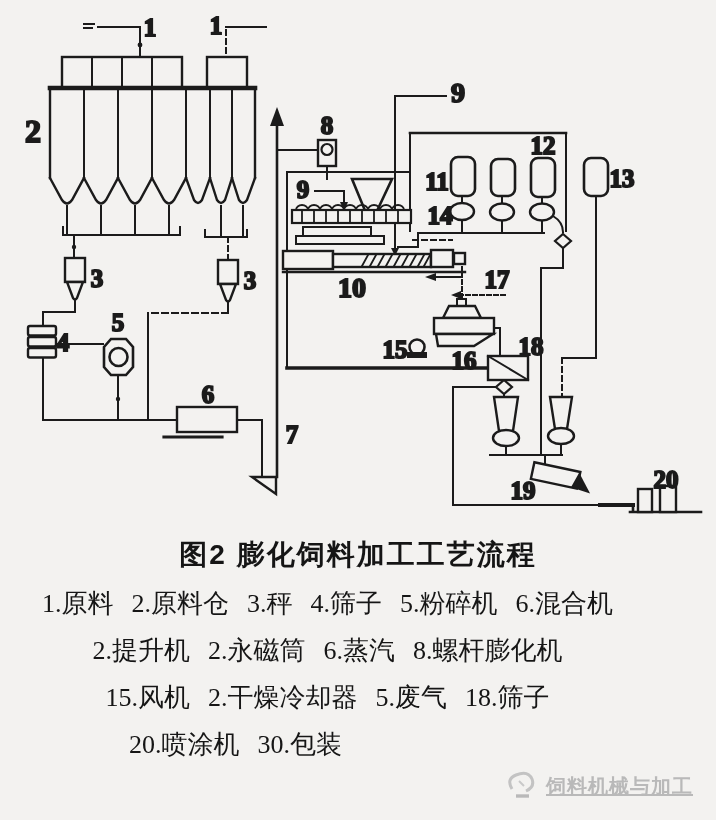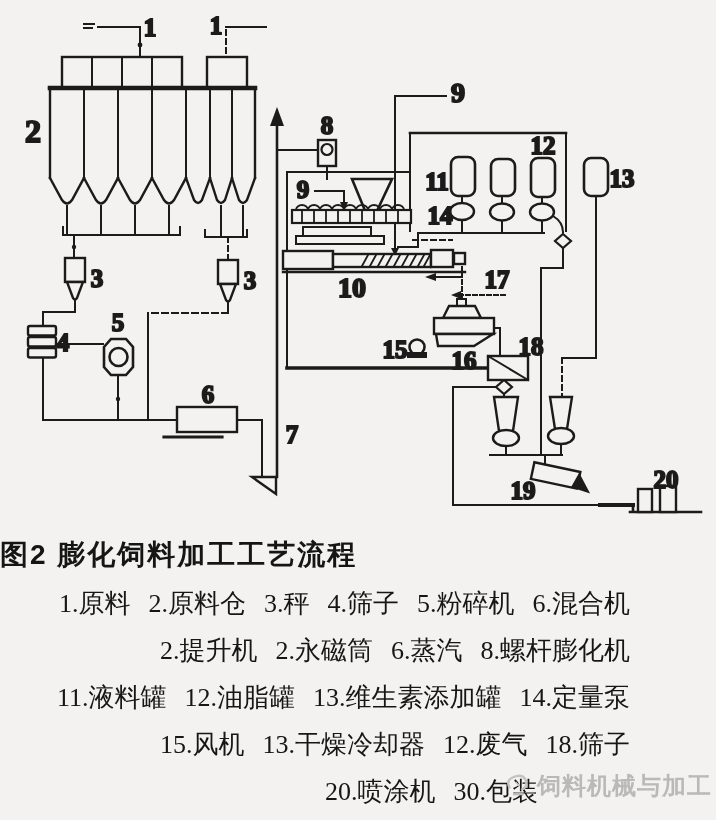--- a/index.html
+++ b/index.html
@@ -10,38 +10,38 @@
     overflow:hidden;
   }
   .page{position:relative;width:716px;height:820px;background:#f3f2f0;}
   .diagram-wrap{position:absolute;left:0;top:0;width:716px;height:532px;}
   svg text.num{
     font-family:"Liberation Serif","DejaVu Serif",serif;
     font-weight:600;fill:#1b1b1b;
   }
   .caption{
     position:absolute;left:0;top:536px;width:716px;
-    text-align:left;
+    text-align:center;
     font-family:"Liberation Sans","DejaVu Sans",sans-serif;
     font-weight:bold;font-size:28px;color:#151515;letter-spacing:2px;
   }
   .legend{
     position:absolute;left:0;top:580px;width:716px;
     color:#161616;font-size:26px;
   }
   .legend-row{
-    width:639px;text-align:right;line-height:47px;white-space:nowrap;
+    width:639px;text-align:center;line-height:47px;white-space:nowrap;margin-left:8px;
   }
   .legend-item{display:inline-block;margin:0 9px;}
   .legend-row.shift-left{transform:translateX(-92px);}
   .watermark{
     position:absolute;left:502px;top:764px;width:210px;height:44px;
     display:flex;align-items:center;color:#b9b9b9;
     font-family:"Liberation Sans","DejaVu Sans",sans-serif;
-    font-size:24px;font-weight:600;letter-spacing:1px;
+    font-size:20px;font-weight:600;letter-spacing:1px;text-decoration:underline;
   }
   .watermark .wm-text{white-space:nowrap;}
 </style>
 </head>
 <body>
 
 <div class="page">
 
   <div class="diagram-wrap">
     <svg viewBox="0 0 716 532" width="716" height="532" stroke="#1b1b1b" fill="none" stroke-width="2" stroke-linecap="square">
@@ -267,22 +267,21 @@
           <text x="666" y="488" text-anchor="middle" font-size="25" class="num">20</text>
         </g>
     </svg>
   </div>
 
   <div class="caption">图2  膨化饲料加工工艺流程</div>
 
   <div class="legend" id="legend">
       <div class="legend-row"><span class="legend-item">1.原料</span><span class="legend-item">2.原料仓</span><span class="legend-item">3.秤</span><span class="legend-item">4.筛子</span><span class="legend-item">5.粉碎机</span><span class="legend-item">6.混合机</span></div>
       <div class="legend-row"><span class="legend-item">2.提升机</span><span class="legend-item">2.永磁筒</span><span class="legend-item">6.蒸汽</span><span class="legend-item">8.螺杆膨化机</span></div>
-      <div class="legend-row"><span class="legend-item">11.液料罐</span><span class="legend-item">12.油脂罐</span><span class="legend-item">13.维生素添加罐</span><span class="legend-item">14.定量泵</span></div>
-      <div class="legend-row"><span class="legend-item">15.风机</span><span class="legend-item">13.干燥冷却器</span><span class="legend-item">12.废气</span><span class="legend-item">18.筛子</span></div>
+      <div class="legend-row"><span class="legend-item">15.风机</span><span class="legend-item">2.干燥冷却器</span><span class="legend-item">5.废气</span><span class="legend-item">18.筛子</span></div>
       <div class="legend-row shift-left"><span class="legend-item">20.喷涂机</span><span class="legend-item">30.包装</span></div>
     </div>
 
   <div class="watermark">
     <svg width="44" height="38" viewBox="0 0 44 38">
       <path d="M10,22 Q4,12 14,8 Q26,3 30,12 Q33,20 24,24" stroke="#c3c3c3" stroke-width="3" fill="none"></path>
       <path d="M14,29 h13" stroke="#b9b9b9" stroke-width="3.4" fill="none"></path>
       <path d="M17,14 l5,5" stroke="#c9c9c9" stroke-width="2" fill="none"></path>
     </svg>
     <span class="wm-text">饲料机械与加工</span>

